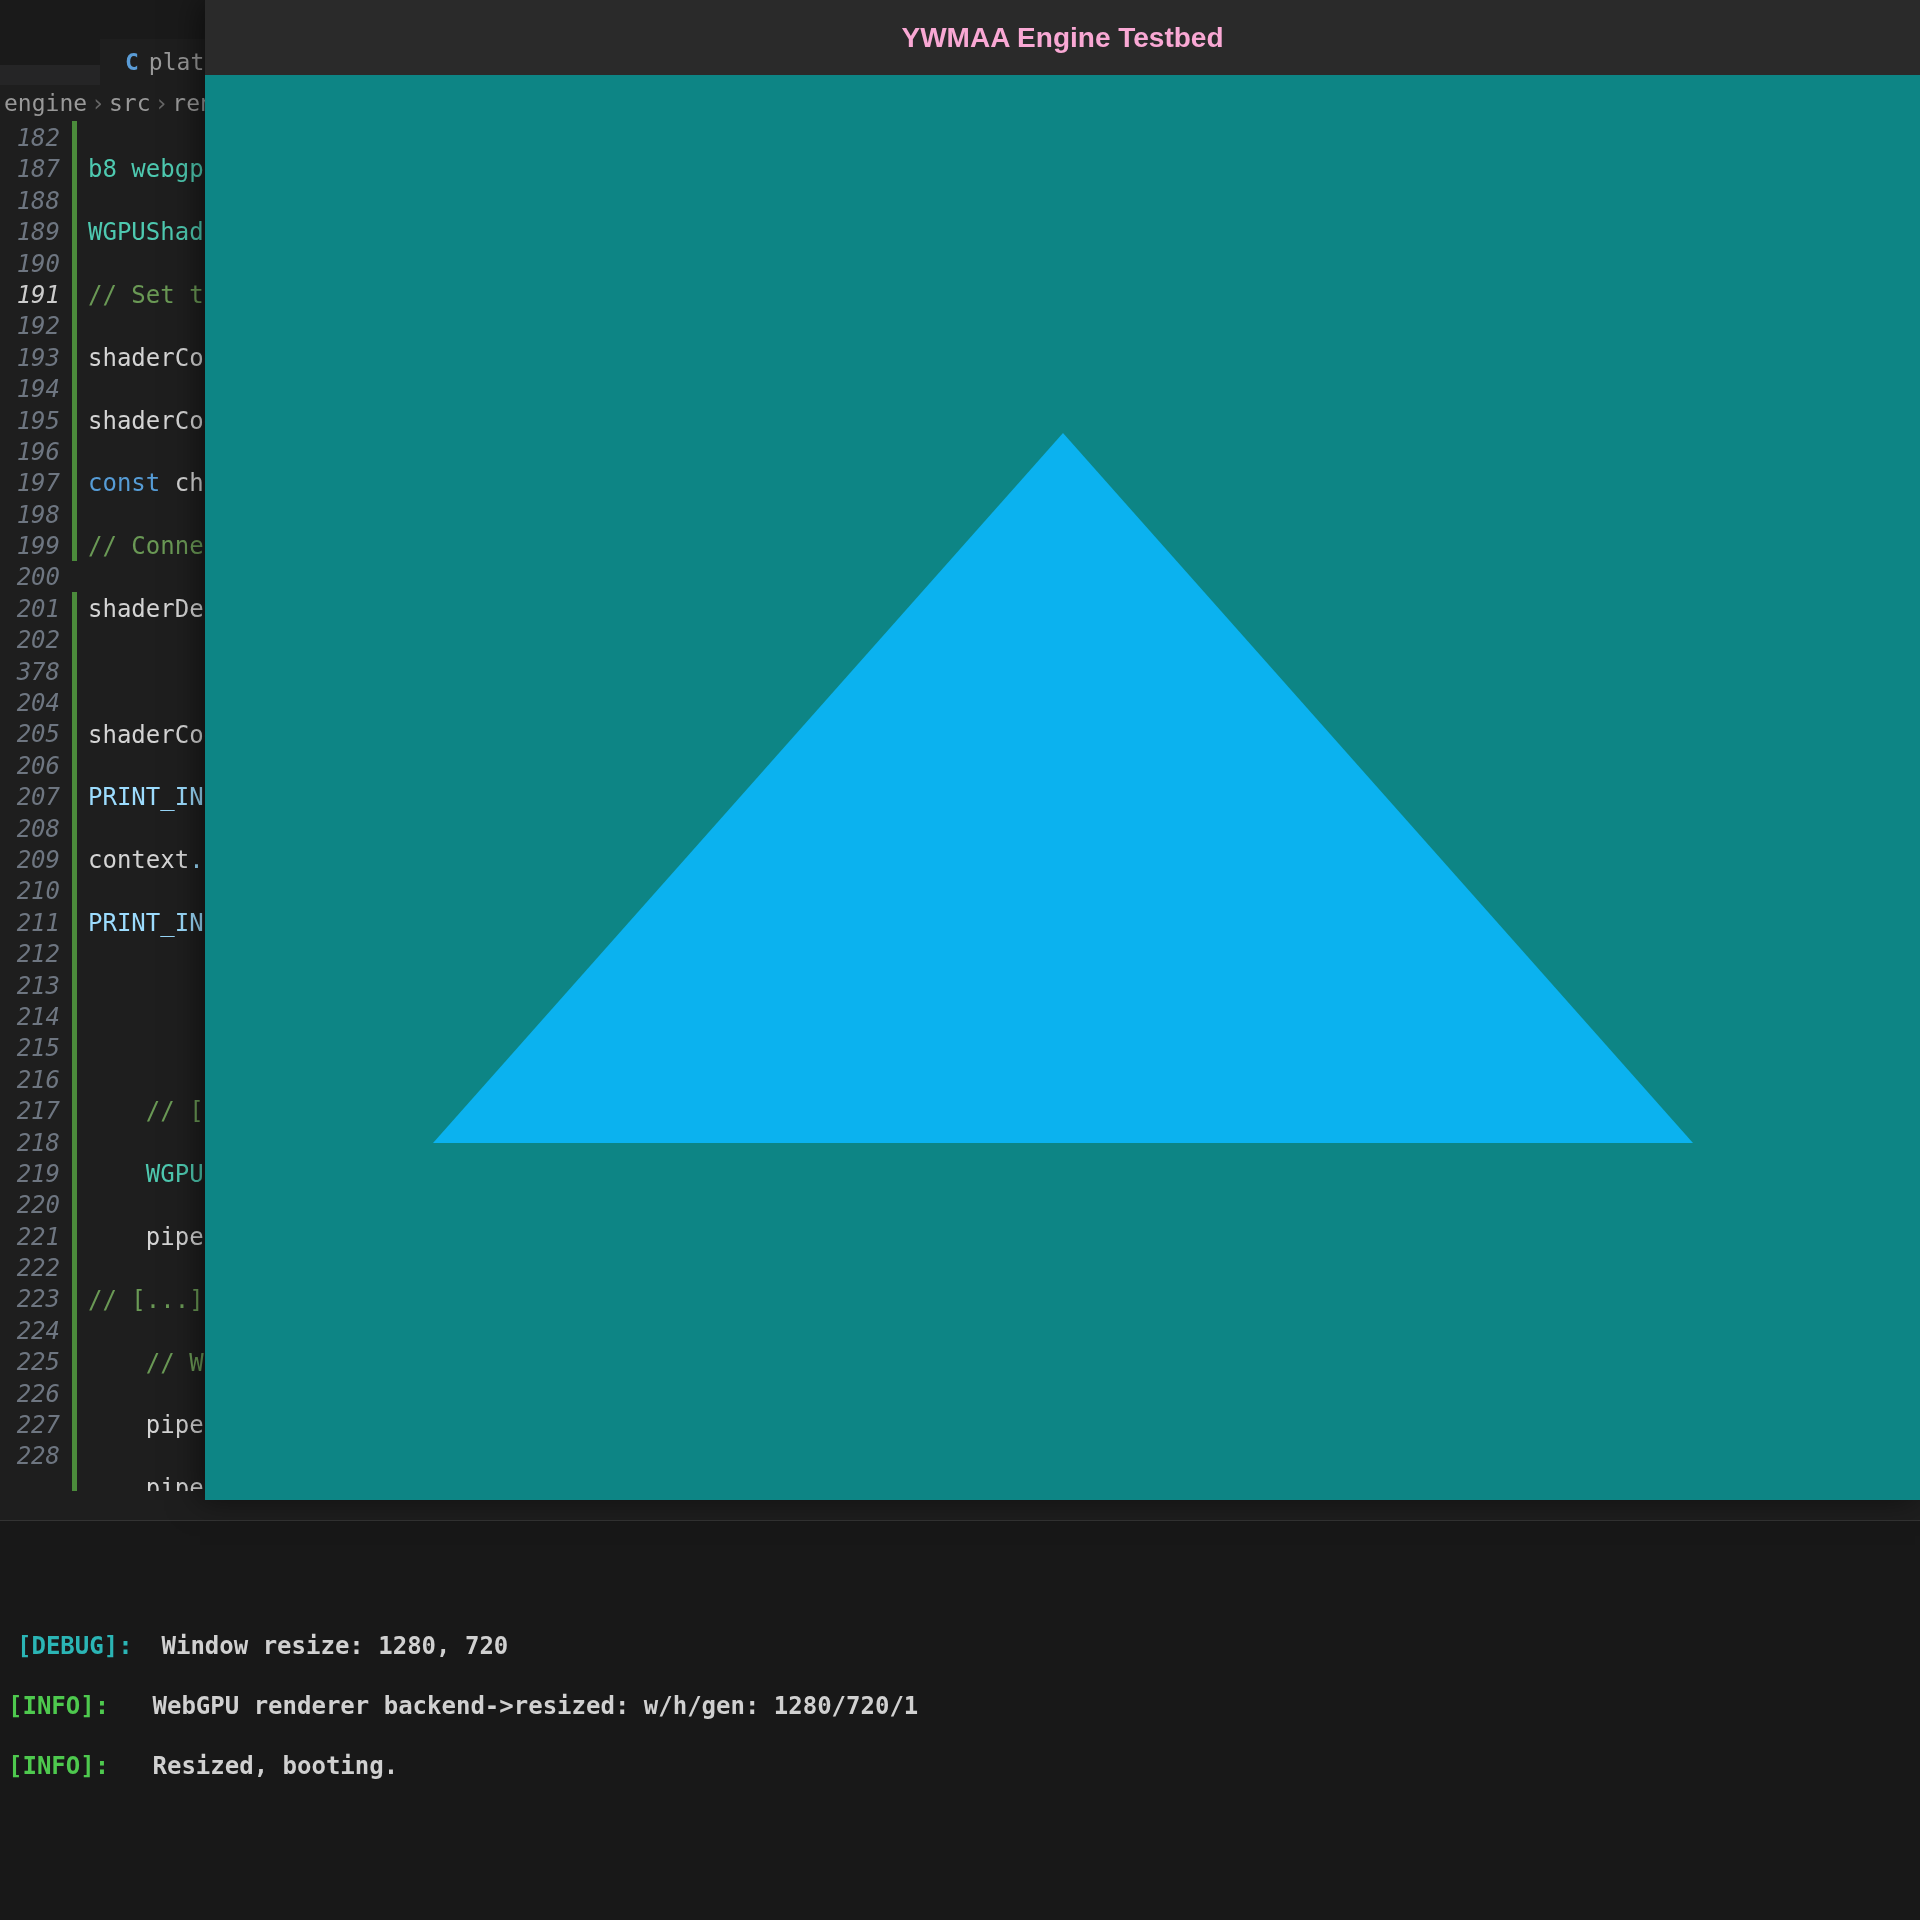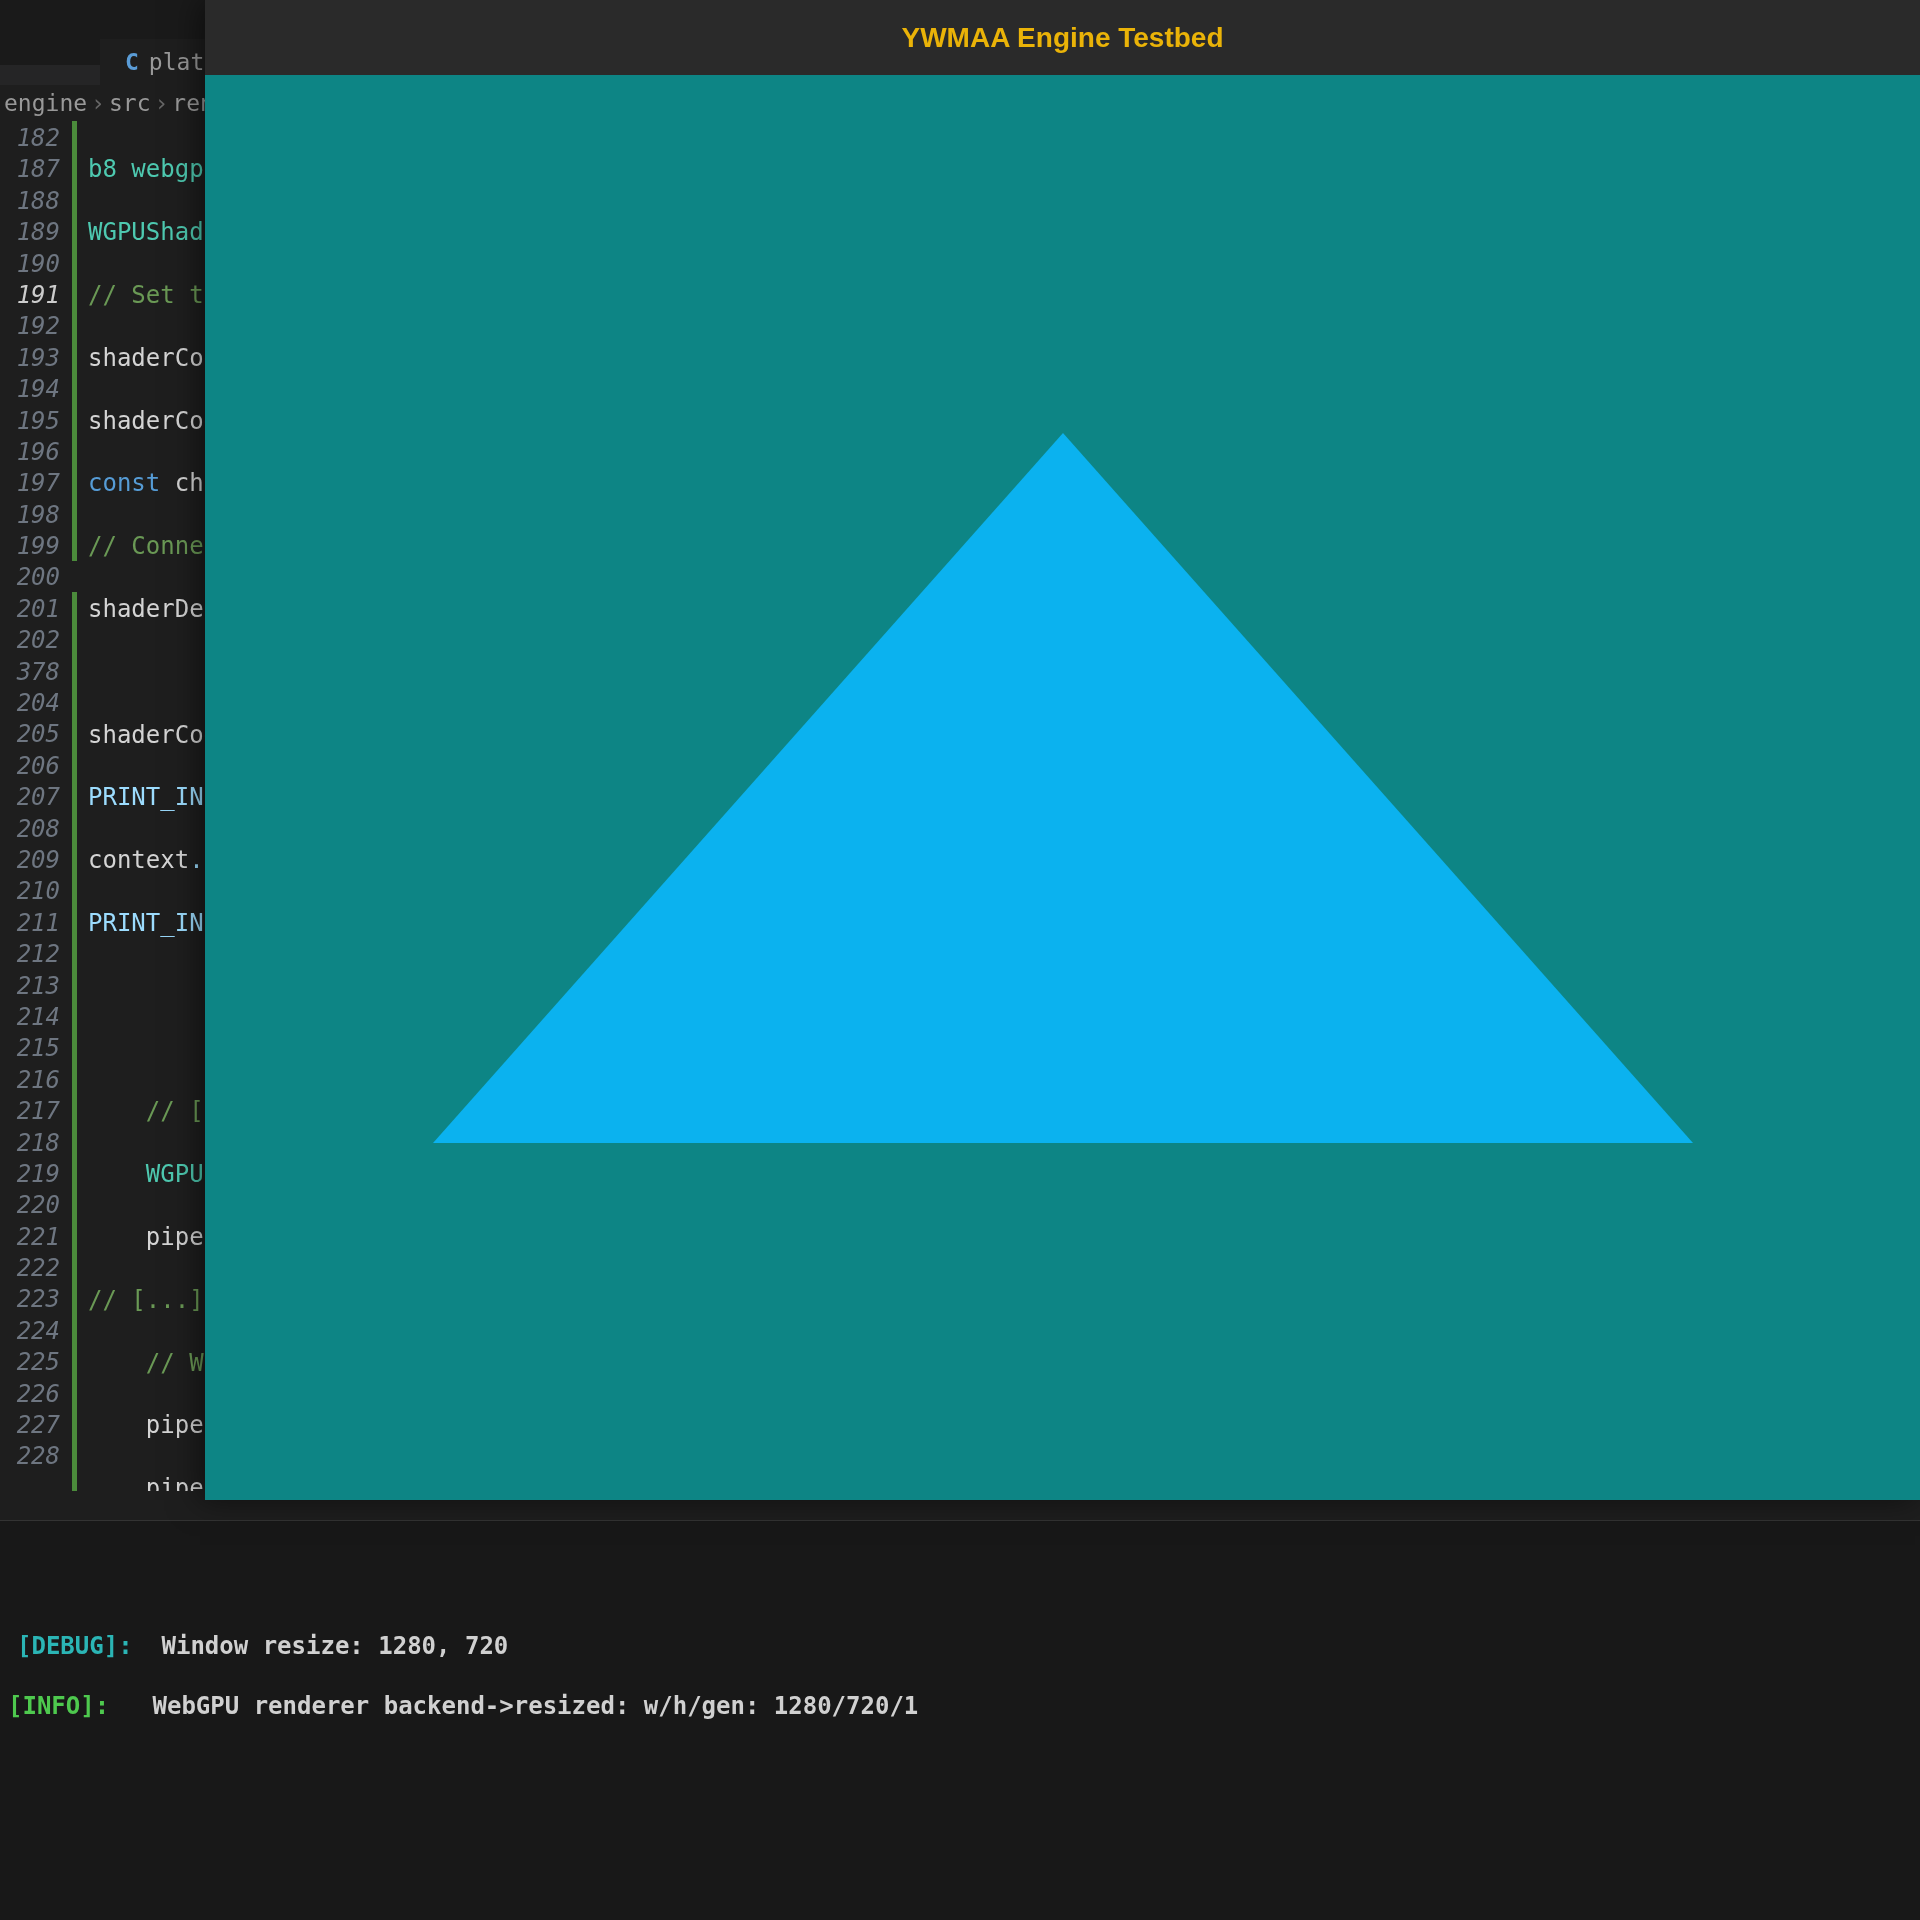--- a/index.html
+++ b/index.html
@@ -140,21 +140,21 @@
   background: #1a1a1a;
   box-shadow: -5px 0 30px rgba(0,0,0,0.5);
   z-index: 50;
 }
 .app-titlebar {
   height: 75px;
   background: #2a2a2a;
   display: flex;
   align-items: center;
   justify-content: center;
-  color: #eab308;
+  color: #f9a8d4;
   font-family: -apple-system, 'Segoe UI', sans-serif;
   font-size: 28px;
   font-weight: 600;
 }
 .app-viewport {
   position: absolute;
   top: 75px;
   left: 0; right: 0; bottom: 0;
   background: #0d8585;
 }
@@ -280,20 +280,21 @@
 
 
   </div>
 </div>
 
 <div class="panel">
   <div class="terminal">
 <div><span></span>&nbsp;</div>
 <div><span class="t-cyan">[DEBUG]:</span><span class="t-white">  Window resize: 1280, 720</span></div>
 <div><span class="t-green">[INFO]:</span><span class="t-white">   WebGPU renderer backend-&gt;resized: w/h/gen: 1280/720/1</span></div>
+<div><span class="t-green">[INFO]:</span><span class="t-white">   Resized, booting.</span></div>
 
 
 
 
 
 
   </div>
 </div>
 
 <div class="app-window">

